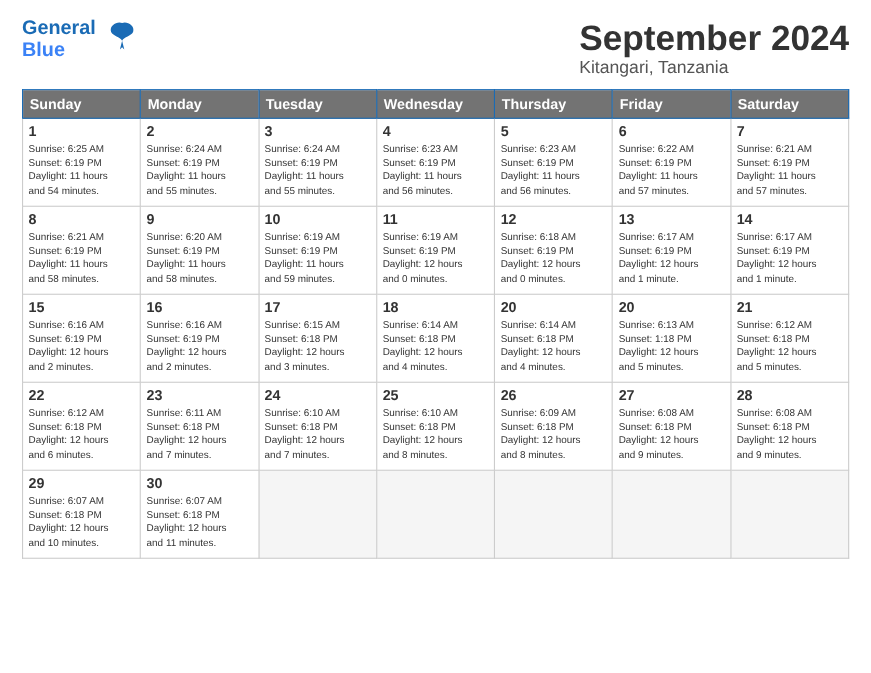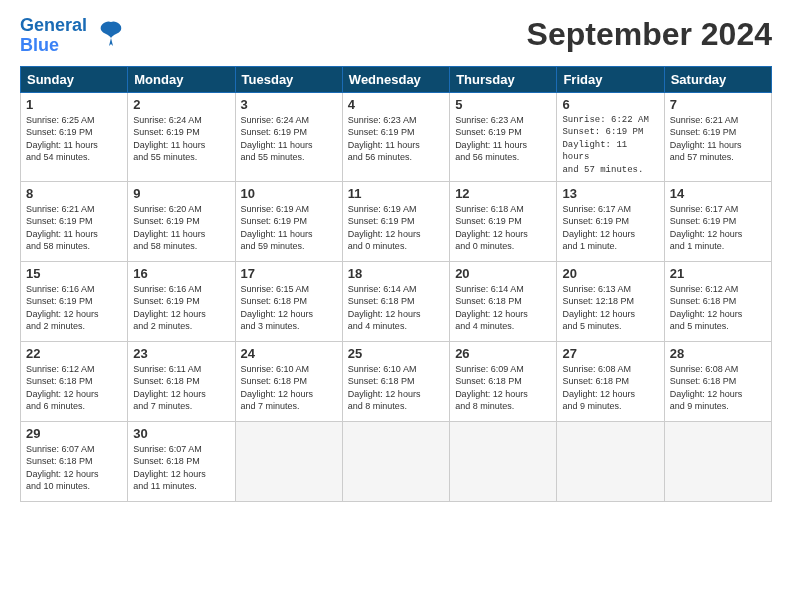--- a/index.html
+++ b/index.html
@@ -47,21 +47,21 @@
       color: #555;
     }
     .calendar {
       flex: 1;
       border: 1px solid #ccc;
       border-collapse: collapse;
       width: 100%;
       table-layout: fixed;
     }
     .calendar th {
-      background: #0c4a6e;
+      background: #737373;
       color: #fff;
       text-align: left;
       padding: 5px 6px;
       font-size: 13px;
       font-weight: bold;
       border: 1px solid #1a6bb5;
     }
     .calendar td {
       vertical-align: top;
       padding: 4px 5px;
@@ -101,20 +101,21 @@
         <div style="margin-left:4px;">
           <svg width="32" height="32" viewBox="0 0 32 32">
             <path d="M16 4 C20 2, 28 6, 26 12 C24 16, 18 16, 16 20 C14 16, 8 16, 6 12 C4 6, 12 2, 16 4Z" fill="#1a6bb5"></path>
             <path d="M16 20 L14 28 L16 26 L18 28 Z" fill="#1a6bb5"></path>
           </svg>
         </div>
       </div>
     </div>
     <div class="title-block">
       <h1>September 2024</h1>
+      <h2>Kitangari, Tanzania</h2>
     </div>
   </div>
 
   <table class="calendar">
     <thead>
       <tr>
         <th>Sunday</th>
         <th>Monday</th>
         <th>Tuesday</th>
         <th>Wednesday</th>
@@ -155,21 +156,21 @@
           </td>
           <td>
             <span class="day-number">5</span>
             <div class="day-info" style="white-space: pre-line;">Sunrise: 6:23 AM
 Sunset: 6:19 PM
 Daylight: 11 hours
 and 56 minutes.</div>
           </td>
           <td>
             <span class="day-number">6</span>
-            <div class="day-info" style="white-space: pre-line; font-family: Liberation Mono, monospace;">Sunrise: 6:22 AM
+            <div class="day-info" style="white-space: pre-line;">Sunrise: 6:22 AM
 Sunset: 6:19 PM
 Daylight: 11 hours
 and 57 minutes.</div>
           </td>
           <td>
             <span class="day-number">7</span>
             <div class="day-info" style="white-space: pre-line;">Sunrise: 6:21 AM
 Sunset: 6:19 PM
 Daylight: 11 hours
 and 57 minutes.</div>
@@ -258,21 +259,21 @@
           <td>
             <span class="day-number">20</span>
             <div class="day-info" style="white-space: pre-line;">Sunrise: 6:14 AM
 Sunset: 6:18 PM
 Daylight: 12 hours
 and 4 minutes.</div>
           </td>
           <td>
             <span class="day-number">20</span>
             <div class="day-info" style="white-space: pre-line;">Sunrise: 6:13 AM
-Sunset: 12:18 PM
+Sunset: 1:18 PM
 Daylight: 12 hours
 and 5 minutes.</div>
           </td>
           <td>
             <span class="day-number">21</span>
             <div class="day-info" style="white-space: pre-line;">Sunrise: 6:12 AM
 Sunset: 6:18 PM
 Daylight: 12 hours
 and 5 minutes.</div>
           </td>

